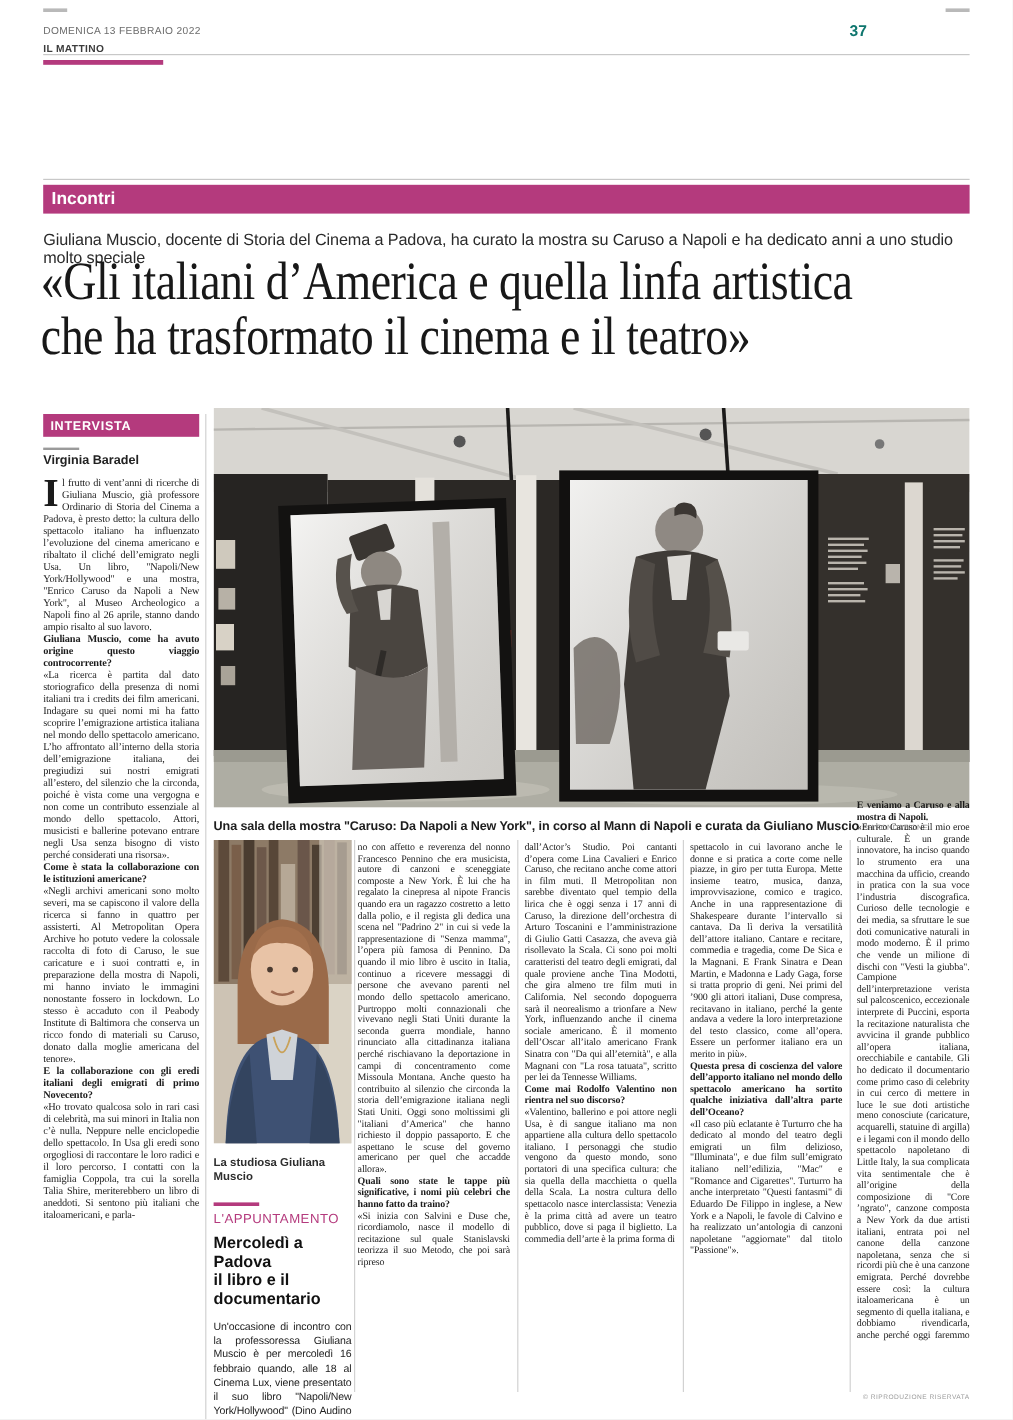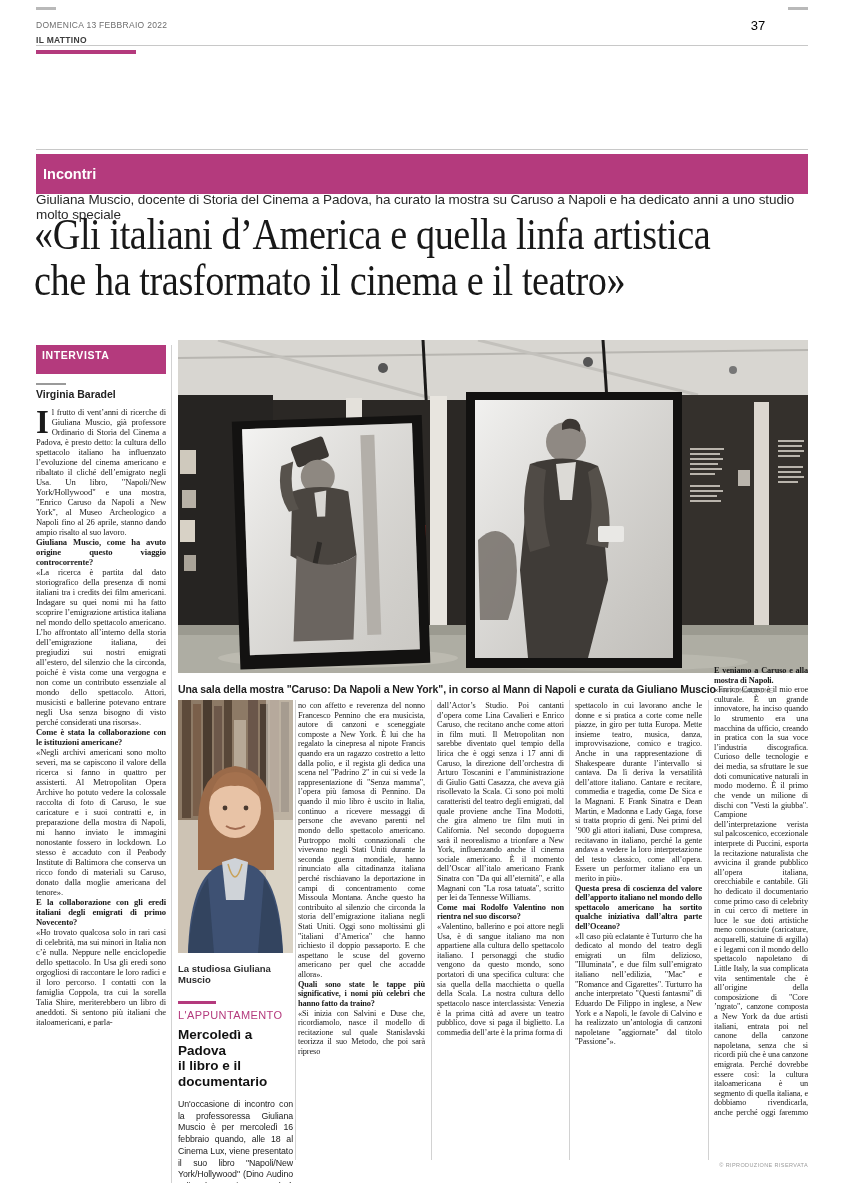--- a/index.html
+++ b/index.html
@@ -9,41 +9,41 @@
     margin:0 auto; overflow:hidden;
     font-family:"Liberation Serif", serif; color:#1b1b1b;
   }
   .abs { position:absolute; }
   .sans { font-family:"Liberation Sans", sans-serif; }
 
   
   .top-dash { height:3px; background:#b9b9b9; }
   .date-line1 { font-size:8.5px; color:#6d6d6d; letter-spacing:.3px; }
   .date-line2 { font-size:8.5px; color:#3c3c3c; font-weight:bold; letter-spacing:.3px; margin-top:5px; }
-  .page-num { font-size:13px; color:#000000; font-weight:normal; text-align:center; }
+  .page-num { font-size:13px; color:#0f766e; font-weight:bold; text-align:left; }
   .hairline { height:1px; background:#c8c8c8; }
 
   
   .accent-bar { height:4px; background:#b43a7d; }
   .section-title {
     color:#b43a7d; font-family:"Liberation Sans", sans-serif; font-weight:bold;
     font-size:82px; line-height:.95; letter-spacing:-3px; white-space:nowrap;
     transform:scaleX(.66); transform-origin:left top;
   }
-  .kicker-band { background:#b43a7d; height:40px; display:flex; align-items:center; padding-left:7px; }
+  .kicker-band { background:#b43a7d; height:24px; display:flex; align-items:center; padding-left:7px; }
   .kicker-label { color:#fff; font-weight:bold; font-size:14.5px; font-family:"Liberation Sans", sans-serif; }
   .standfirst { font-family:"Liberation Sans", sans-serif; font-size:13.5px; color:#2a2a2a; letter-spacing:-.1px; }
   .headline {
     font-size:45px; line-height:1.02; color:#181818; white-space:pre-line;
     transform:scaleX(.85); transform-origin:left top; width:908px; letter-spacing:-.5px;
   }
 
   
   .label-box { background:#b43a7d; color:#fff; font-family:"Liberation Sans", sans-serif;
-    font-weight:bold; font-size:10.5px; letter-spacing:.6px; padding:4px 6px 13px; }
+    font-weight:bold; font-size:10.5px; letter-spacing:.6px; padding:4px 6px 3px; }
   .byline-rule { width:30px; height:2px; background:#9a9a9a; margin:9px 0 3px; }
   .byline { font-family:"Liberation Sans", sans-serif; font-weight:bold; font-size:10.5px; color:#222; }
   .coltext { font-size:8.6px; line-height:1.165; text-align:justify; letter-spacing:-.12px; overflow:hidden; }
   .coltext-sm { font-size:8.3px; line-height:1.16; }
   .coltext p { margin:0; }
   .coltext .q { font-weight:bold; }
   .dropcap { float:left; font-size:33px; line-height:.82; padding:2px 3px 0 0; font-weight:bold; }
 
   
   .photo-caption { font-family:"Liberation Sans", sans-serif; font-weight:bold; font-size:10.5px;

